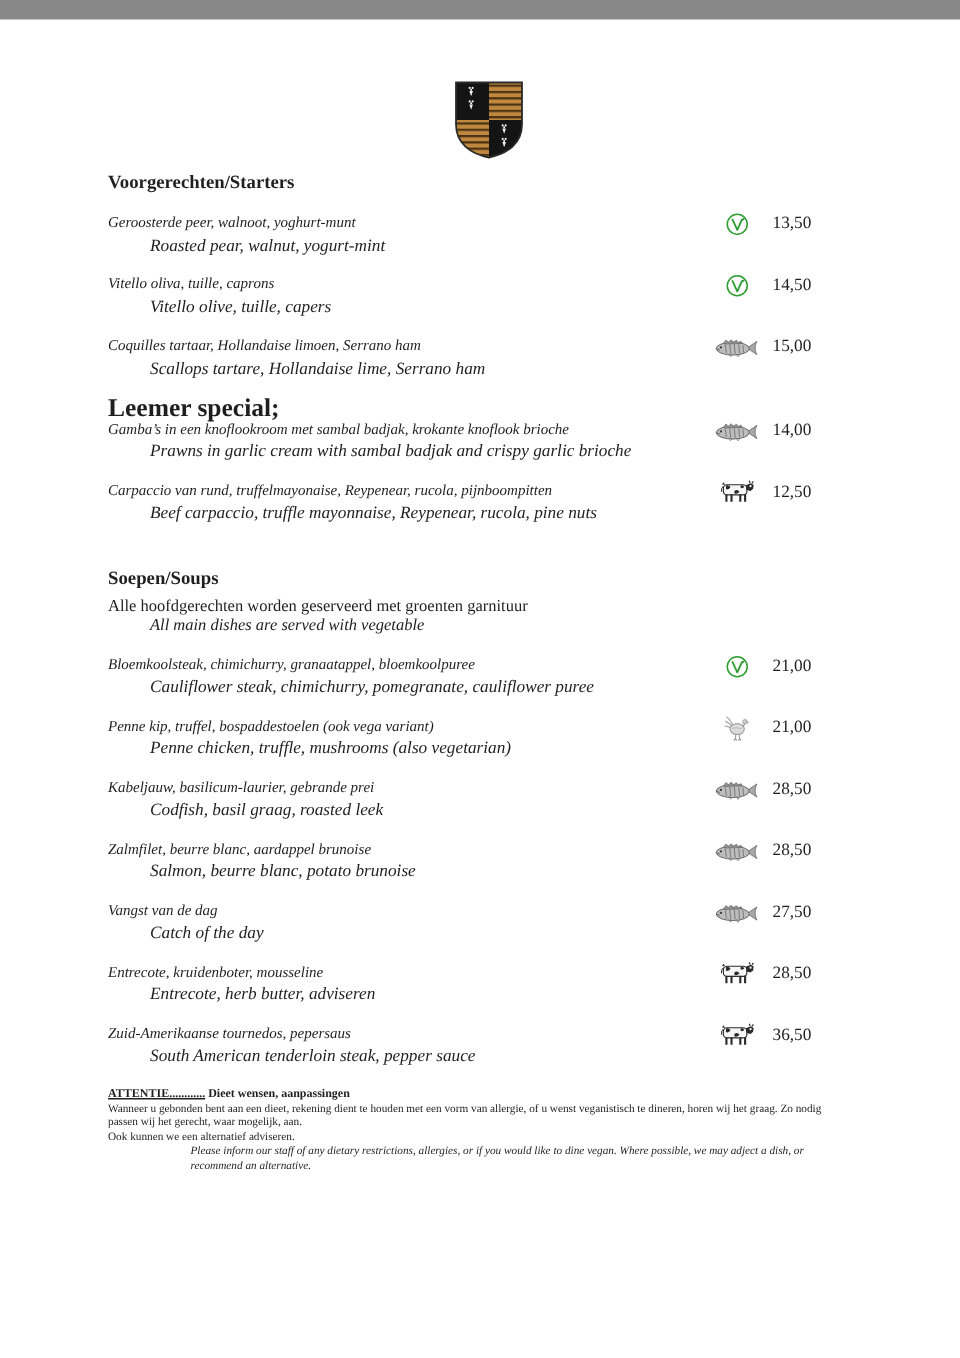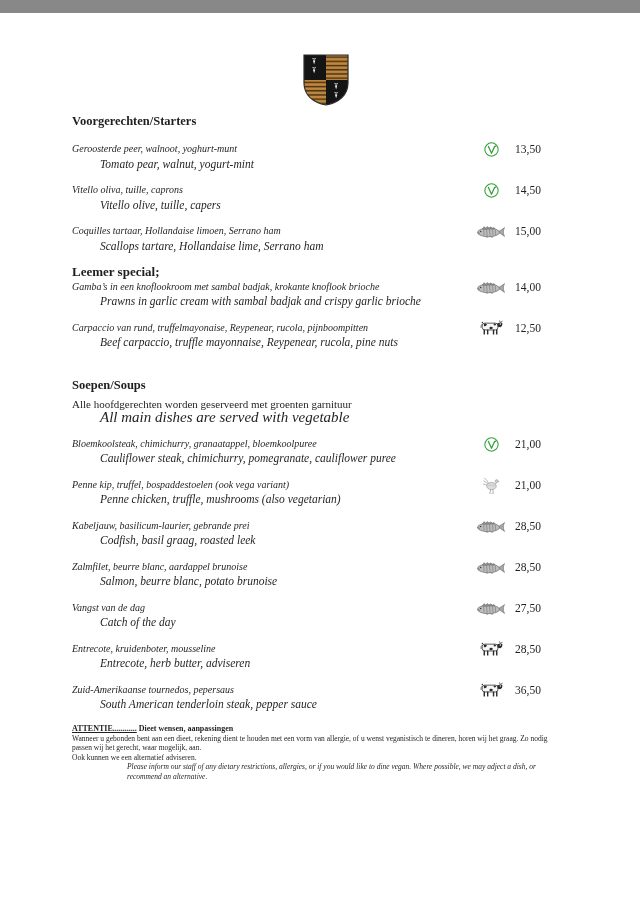--- a/index.html
+++ b/index.html
@@ -7,24 +7,24 @@
     width:640px;height:905px;background:#ffffff;position:relative;
     font-family:"Liberation Serif","DejaVu Serif",serif;color:#1f1f1f;
     overflow:hidden;margin:13px auto;
   }
   .crest{position:absolute;top:41px;left:302px;width:48px;height:52px;}
   .content{padding:101px 75px 0 72px;}
   .section-title{font-size:12.5px;font-weight:bold;line-height:15px;margin:0 0 13px 0;}
   .gap-soup{margin-top:28px;}
   .gap-mains{margin-top:18px;}
   .section-note-nl{font-size:11px;line-height:13px;margin:-8px 0 0 0;}
-  .section-note-en{font-size:15px;font-style:italic;line-height:13px;margin:0 0 13px 28px;}
+  .section-note-en{font-size:11px;font-style:italic;line-height:13px;margin:0 0 13px 28px;}
   .item{display:flex;align-items:flex-start;margin-bottom:12px;}
   .item-text{flex:1;min-width:0;}
-  .item-label{font-size:13px;font-weight:bold;line-height:14.5px;white-space:nowrap;}
+  .item-label{font-size:17px;font-weight:bold;line-height:14.5px;white-space:nowrap;}
   .item-nl{font-size:10px;line-height:14.5px;white-space:nowrap;font-style:italic;}
   .item-en{font-size:11.5px;font-style:italic;line-height:14.5px;margin-left:28px;white-space:nowrap;}
   .icon-cell{width:48px;display:flex;justify-content:center;align-items:flex-start;flex:0 0 48px;}
   .price{width:50px;flex:0 0 50px;text-align:left;font-size:11.5px;line-height:14.5px;}
   .item--labeled .icon-cell,.item--labeled .price{margin-top:14.5px;}
   .ic-vegan{width:15px;height:15px;margin-top:0;}
   .ic-fish{width:30px;height:14px;margin-top:1px;}
   .ic-cow{width:25px;height:17px;margin-top:-2px;}
   .ic-chicken{width:20px;height:19px;margin-top:-2px;}
   .footer{margin-top:8px;font-size:7.5px;line-height:9.5px;}
@@ -113,21 +113,21 @@
     <path d="M2 1 H46 V29 C46 41.5 36.5 48.5 24 51 C11.5 48.5 2 41.5 2 29 Z" fill="none" stroke="#2a2a2a" stroke-width="1.2"></path>
   </svg>
 
   <div class="content">
 
     <h2 class="section-title">Voorgerechten/Starters</h2>
 
     <div class="item">
       <div class="item-text">
         <div class="item-nl">Geroosterde peer, walnoot, yoghurt-munt</div>
-        <div class="item-en">Tomato pear, walnut, yogurt-mint</div>
+        <div class="item-en">Roasted pear, walnut, yogurt-mint</div>
       </div>
       <div class="icon-cell">
           <svg class="ic-vegan">
             <use href="#sym-vegan"></use>
           </svg>
         </div>
       <div class="price">13,50</div>
     </div>
 
     <div class="item">

